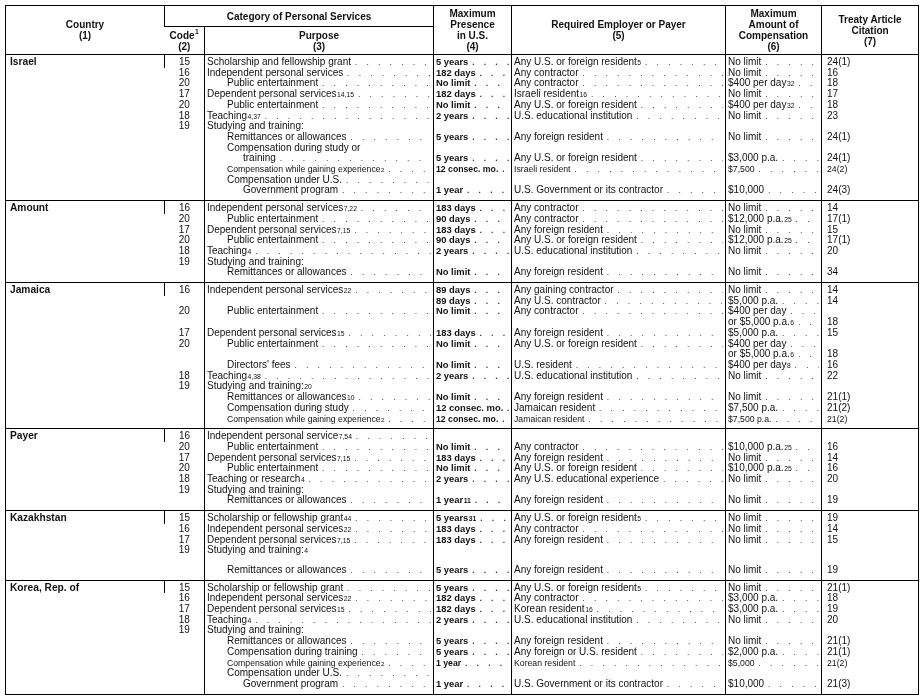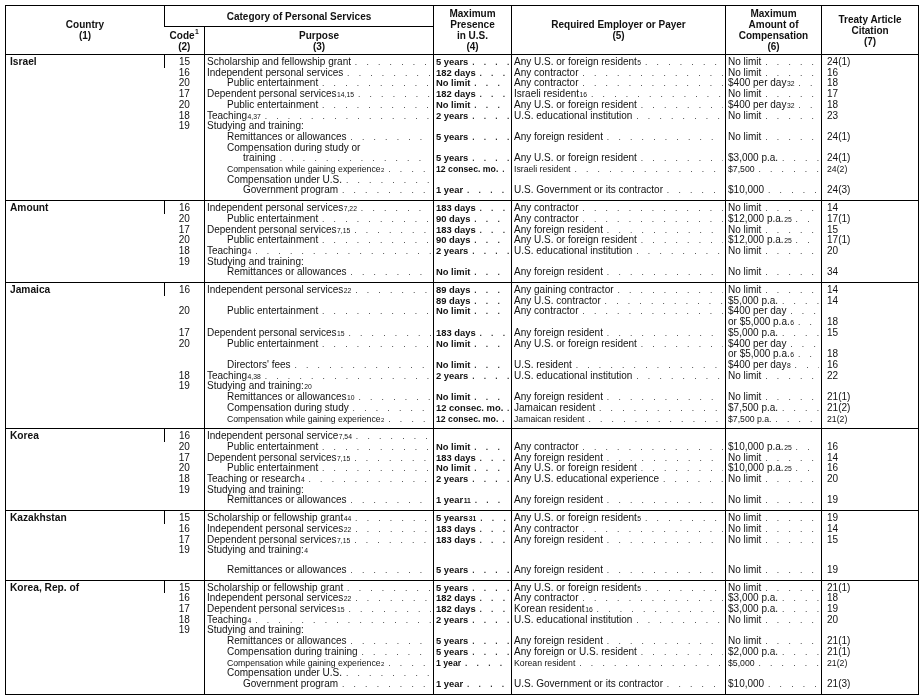--- a/index.html
+++ b/index.html
@@ -890,21 +890,21 @@
             <div class="cf">
               <span class="t">$7,500 p.a.</span>
               <span class="ld"></span>
             </div>
           </td>
           <td class="cite"><span>21(2)</span></td>
         </tr>
       </tbody>
       <tbody>
         <tr>
-          <td class="country" rowspan="7">Korea</td>
+          <td class="country" rowspan="7">Payer</td>
           <td class="code"><span>16</span></td>
           <td class="purpose">
             <div class="cf">
               <span class="t">Independent personal service</span>
               <sup>7,54</sup>
               <span class="ld"></span>
             </div>
           </td>
           <td class="presence"></td>
           <td class="employer"></td>

